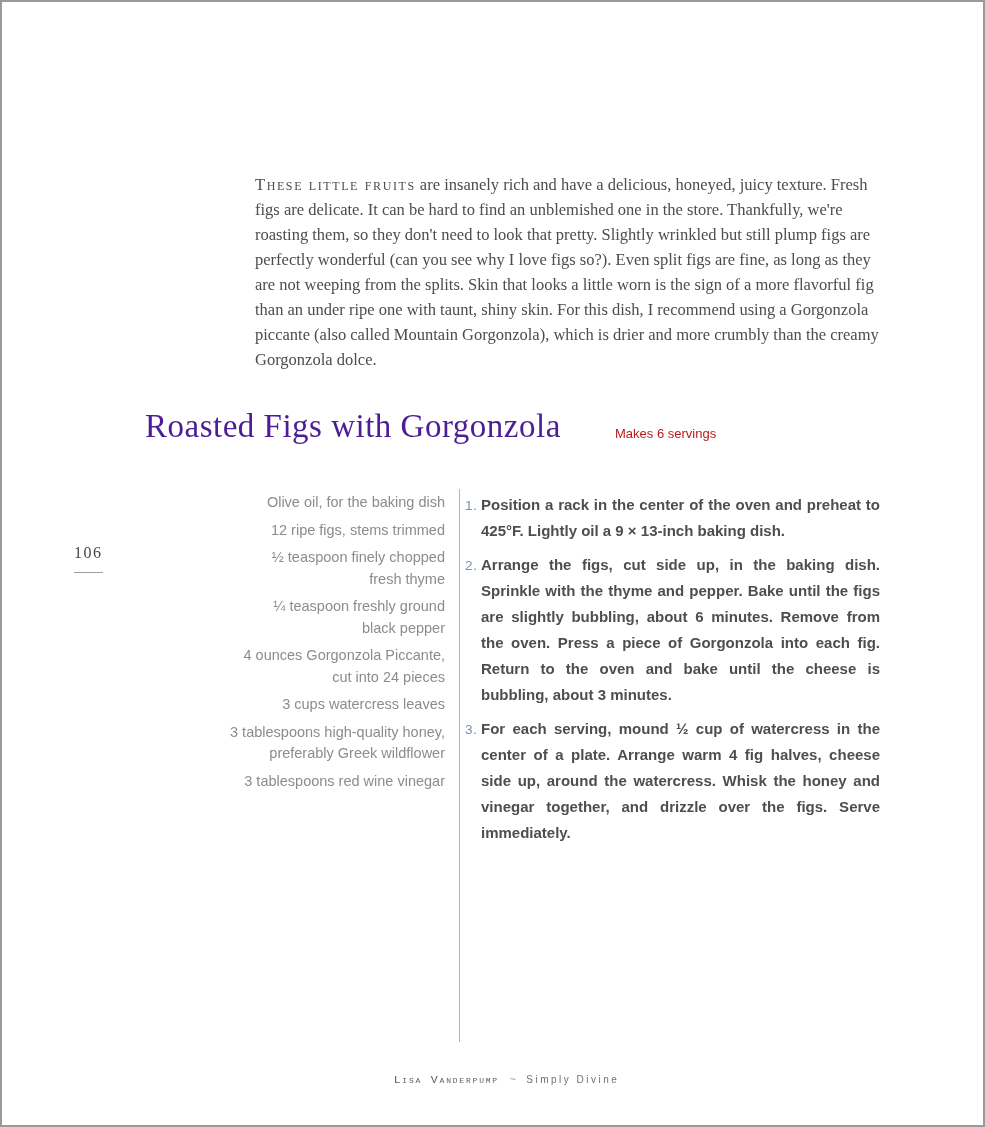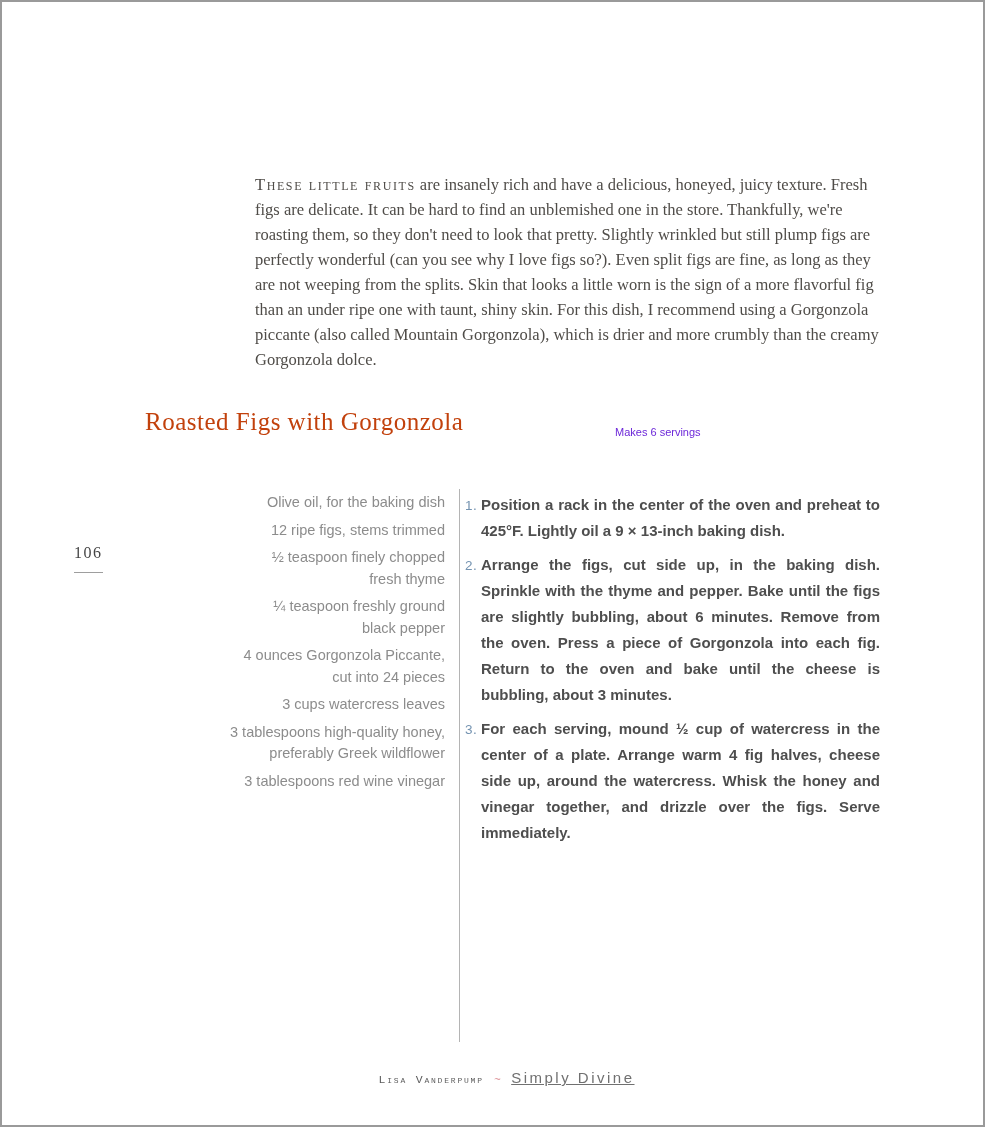--- a/index.html
+++ b/index.html
@@ -29,30 +29,30 @@
     font-variant: small-caps;
     letter-spacing: 1.6px;
   }
 
   
   .title {
     position: absolute;
     left: 143px; top: 406px; width: 470px;
     font-family: "Liberation Serif", serif;
     font-weight: normal;
-    font-size: 25px;
-    color: #c2410c;
+    font-size: 33px;
+    color: #4c1d95;
     letter-spacing: 0.5px;
     white-space: nowrap;
   }
   .yield {
     position: absolute;
     left: 613px; top: 424px;
-    font-size: 11px;
-    color: #6d28d9;
+    font-size: 13px;
+    color: #b91c1c;
   }
 
   
   .pageno-wrap {
     position: absolute; left: 48px; top: 542px; width: 34px;
     text-align: left;
     margin-left: 24px;
   }
   .pageno {
     font-family: "Liberation Serif", serif;
@@ -129,24 +129,23 @@
     font-size: 11.5px;
     color: #5c5c5c;
     letter-spacing: 1.8px;
   }
   .footer-tilde {
     font-size: 11px;
     color: #d9868c;
     margin: 0 6px;
   }
   .footer-book {
-    font-size: 15px;
+    font-size: 10px;
     color: #707070;
     letter-spacing: 2.5px;
-    text-decoration: underline;
   }
 </style>
 </head>
 <body>
 
 <div class="page">
 
   <section class="intro">
     <span class="lead-in">These little fruits</span>
     <span>are insanely rich and have a delicious, honeyed, juicy texture. Fresh figs are delicate. It can be hard to find an unblemished one in the store. Thankfully, we're roasting them, so they don't need to look that pretty. Slightly wrinkled but still plump figs are perfectly wonderful (can you see why I love figs so?). Even split figs are fine, as long as they are not weeping from the splits. Skin that looks a little worn is the sign of a more flavorful fig than an under ripe one with taunt, shiny skin. For this dish, I recommend using a Gorgonzola piccante (also called Mountain Gorgonzola), which is drier and more crumbly than the creamy Gorgonzola dolce.</span>

